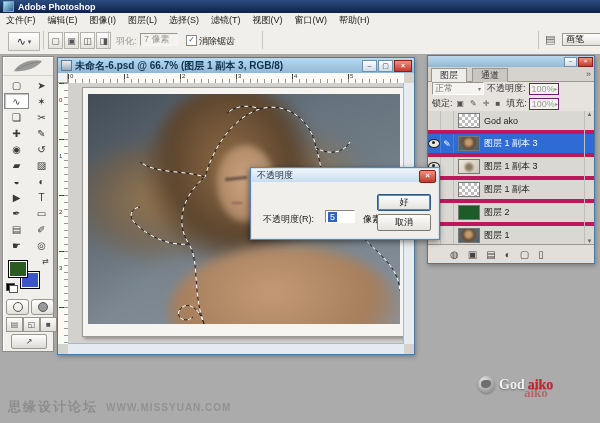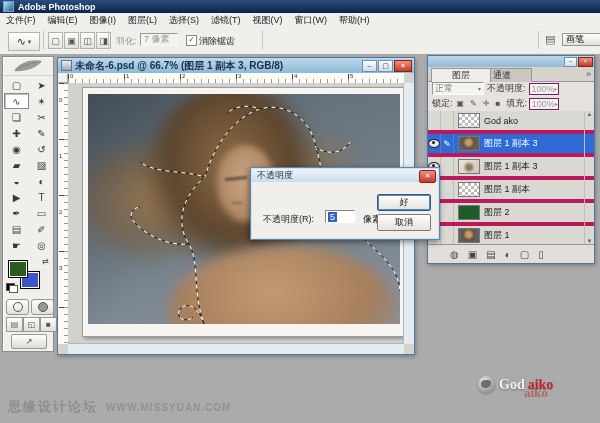--- a/index.html
+++ b/index.html
@@ -107,21 +107,21 @@
   .btn.default{box-shadow:0 0 0 1px #5a8ac0 inset;border-color:#2f5a84}
   
   .panel{left:427px;top:55px;width:168px;height:209px;background:#e6e3de;border:1px solid #4a7aa0;z-index:40;
          box-shadow:1px 2px 4px rgba(0,0,0,.25);font-size:9px;box-sizing:border-box}
   .ptitle{position:absolute;left:0;top:0;width:100%;height:11px;background:linear-gradient(#bcd8ec,#8fb9d7)}
   .pbtns{position:absolute;right:1px;top:1px;display:flex;gap:1px}
   .pbtns b{width:11px;height:8px;border:1px solid #6f93ad;background:linear-gradient(#fdfefe,#cfdde8);
            font-size:6px;line-height:7px;text-align:center;color:#345;font-weight:normal}
   .pbtns b.close{width:13px;background:linear-gradient(#f0907e,#c23b2e);border-color:#8a1f16;color:#fff}
   .tabs{position:absolute;left:0;top:11px;width:100%;height:14px;border-bottom:1px solid #9a978f;background:#d6d3cd}
-  .tab{position:absolute;top:1px;height:13px;padding:0 20px;display:flex;align-items:center;border:1px solid #9a978f;
+  .tab{position:absolute;top:1px;height:13px;padding:0 8px;display:flex;align-items:center;border:1px solid #9a978f;
        border-bottom:none;background:#cac7c0;color:#333}
   .tab.active{background:#efedea;z-index:2}
   .morebtn{position:absolute;right:3px;top:2px;color:#555;font-size:9px}
   .blendrow{position:absolute;left:0;top:25px;width:100%;height:15px;display:flex;align-items:center;gap:3px;padding-left:4px;box-sizing:border-box}
   .dropdown{width:52px;height:13px;border:1px solid;border-color:#9a978f #fff #fff #9a978f;background:#f4f3ef;
             display:flex;align-items:center;justify-content:space-between;padding:0 2px;box-sizing:border-box;color:#777}
   .valbox{width:30px;height:12px;border:1px solid #701a75;background:#f4f3ef;color:#999;
           display:flex;align-items:center;justify-content:space-between;padding:0 2px;box-sizing:border-box}
   .lockrow{position:absolute;left:0;top:40px;width:100%;height:15px;display:flex;align-items:center;gap:2px;padding-left:4px;box-sizing:border-box;color:#333}
   .lockrow .ic{font-size:8px;color:#555;border:1px solid transparent;padding:0 1px}

